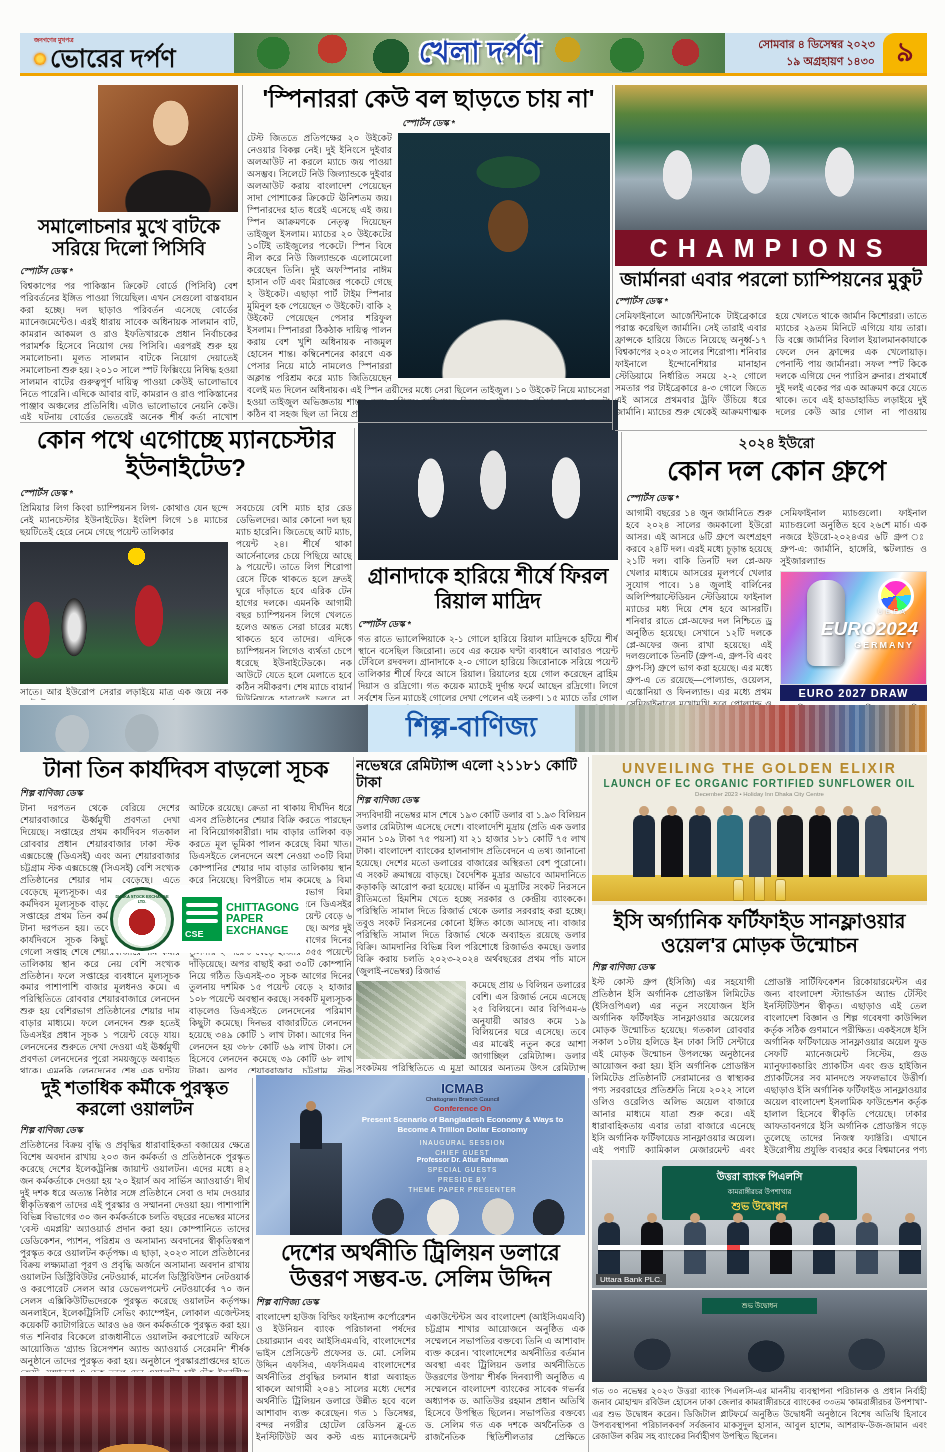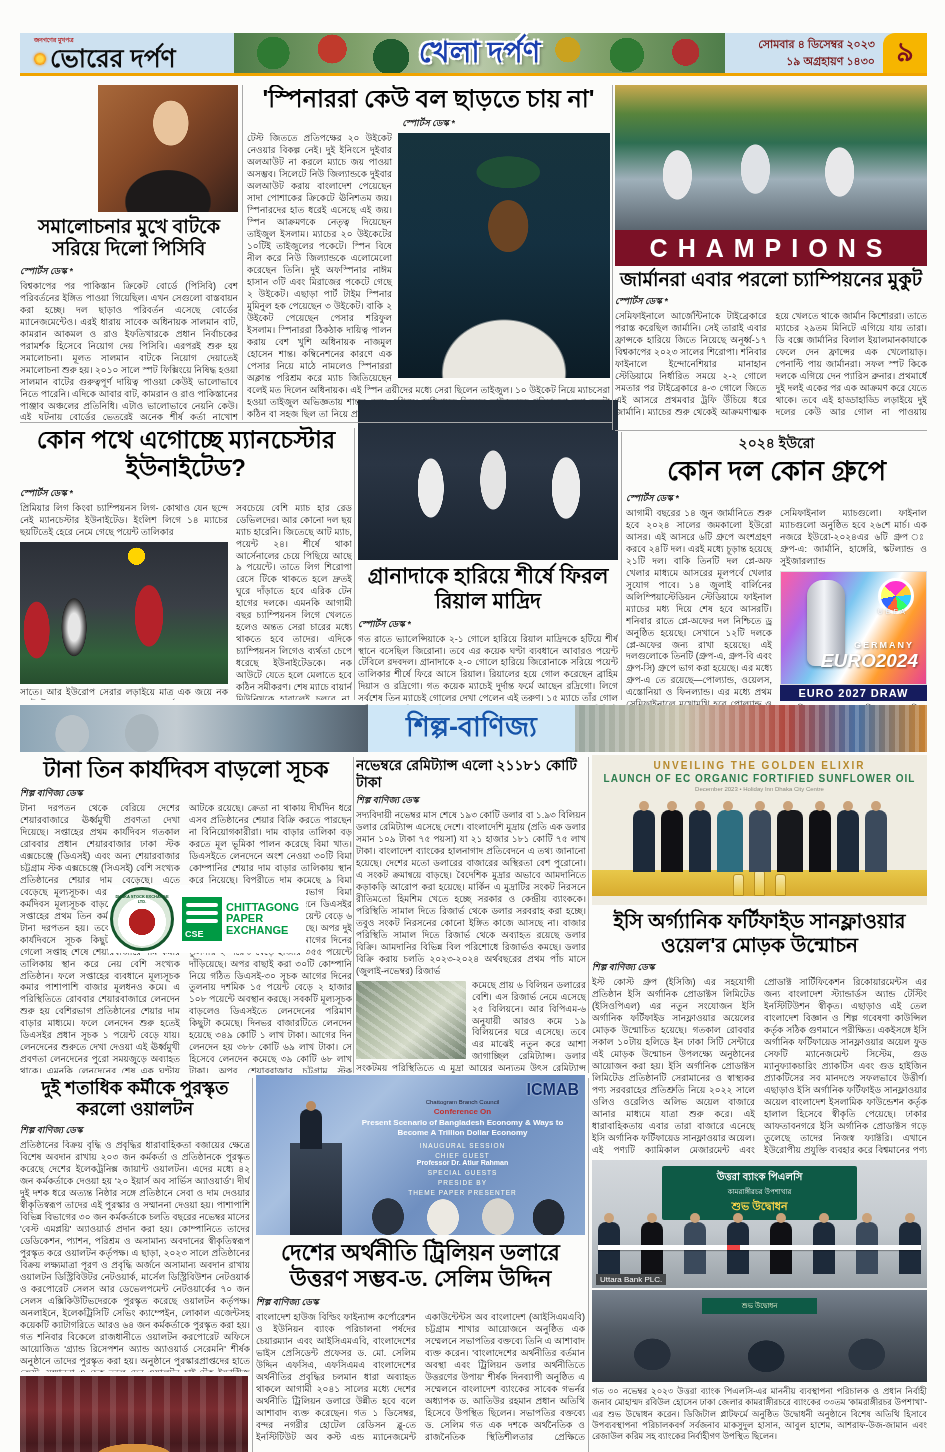--- a/index.html
+++ b/index.html
@@ -83,53 +83,53 @@
      linear-gradient(90deg,#9aa7a0 0%,#c9c3ae 30%,#b0483f 60%,#4a6fa0 80%,#c98130 100%);}
 
   
   .euro-logo{position:relative;height:112px;border:1px solid #ddd;
      background:linear-gradient(120deg,#ff5fa2 0%,#b06ae8 22%,#7cc6f0 42%,#ffffff 58%,#ff9d2e 74%,#e84393 100%);}
   .euro-trophy{position:absolute;left:26px;top:8px;width:38px;height:86px;border-radius:16px 16px 8px 8px;
      background:linear-gradient(90deg,#b9bcc4 0%,#f2f4f8 45%,#9da2ad 100%);box-shadow:0 2px 3px rgba(0,0,0,.3);}
   .euro-disc{position:absolute;right:12px;top:6px;width:30px;height:30px;border-radius:50%;
      background:conic-gradient(#f3c 0 12%,#fc3 12% 24%,#3cf 24% 36%,#3f6 36% 48%,#f63 48% 60%,#36f 60% 72%,#ff6 72% 86%,#f3c 86% 100%);
      border:3px solid #fff;}
-  .euro-word{position:absolute;right:8px;top:46px;font-weight:bold;font-style:italic;font-size:19px;color:#fff;text-shadow:1px 1px 2px rgba(0,0,0,.4);margin-top:32px;}
+  .euro-word{position:absolute;right:8px;top:46px;font-weight:bold;font-style:italic;font-size:19px;color:#fff;text-shadow:1px 1px 2px rgba(0,0,0,.4);}
   .euro-country{position:absolute;right:12px;top:68px;font-weight:bold;font-size:9px;color:#fff;letter-spacing:2px;text-shadow:1px 1px 2px rgba(0,0,0,.4);}
   .euro-uefa{position:absolute;right:18px;top:36px;font-size:7px;color:#fff;letter-spacing:3px;text-shadow:0 0 2px rgba(0,0,0,.5);}
   .euro-caption{background:#161c5e;color:#fff;font-weight:bold;font-size:11px;text-align:center;line-height:16px;height:16px;letter-spacing:1px;}
 
   
   .logos-overlay{position:absolute;display:flex;align-items:center;gap:8px;background:#fff;padding:2px;}
   .dse-logo{width:58px;height:58px;border-radius:50%;border:3px solid #14562c;position:relative;
      background:radial-gradient(circle at 50% 55%, #b32020 0 30%, #fff 31% 55%, #d9e8d9 56% 100%);}
   .dse-ring{position:absolute;left:0;right:0;top:4px;text-align:center;font-size:4px;color:#14562c;font-weight:bold;}
   .cse-logo{width:122px;height:50px;background:#fff;display:flex;align-items:center;gap:4px;}
   .cse-box{width:40px;height:44px;background:#009a44;position:relative;}
   .cse-wave{position:absolute;left:4px;right:4px;height:4px;background:#fff;border-radius:3px;}
   .cse-abbr{position:absolute;left:3px;bottom:2px;color:#fff;font-weight:bold;font-size:9px;}
   .cse-text{color:#009a44;font-weight:bold;font-size:11px;line-height:1.05;}
 
   
   .ph-sun{background:#efece1;}
-  .sun-line1{color:#b78a2e;font-weight:bold;font-size:10px;text-align:center;letter-spacing:2px;margin-top:5px;}
+  .sun-line1{color:#b78a2e;font-weight:bold;font-size:14px;text-align:center;letter-spacing:2px;margin-top:5px;}
   .sun-line2{color:#2e7d4f;font-weight:bold;font-size:10px;text-align:center;letter-spacing:1px;margin-top:2px;}
   .sun-line3{color:#8a8a80;font-size:6px;text-align:center;margin-top:2px;}
   .people-row{display:flex;justify-content:center;align-items:flex-end;gap:6px;margin-top:8px;height:72px;}
   .person{width:22px;height:62px;border-radius:8px 8px 0 0;position:relative;}
   .person::before{content:"";position:absolute;top:-9px;left:6px;width:10px;height:10px;border-radius:50%;background:#caa27a;}
   .p-navy{background:#1d2a3a;} .p-black{background:#101014;} .p-teal{background:#2e6e80;width:26px;}
   .p-saree{background:#17181c;width:26px;} .p-gray{background:#3b4a5c;}
   .sun-table{height:26px;margin-top:-2px;background:linear-gradient(180deg,#e8c84a,#d8ab2e);display:flex;justify-content:center;align-items:flex-end;gap:10px;}
   .bottle{width:9px;height:20px;background:linear-gradient(180deg,#f5e9b0,#e8c33c);border-radius:3px 3px 1px 1px;border:1px solid #b89020;}
 
   
   .ph-icmab{background:linear-gradient(135deg,#7f9fd0 0%,#a8c0e0 30%,#6f8fc0 60%,#8aa8d0 100%);}
   .icmab-text{position:absolute;left:90px;right:6px;top:6px;text-align:center;color:#fff;}
-  .icmab-org{font-weight:bold;font-size:16px;color:#14306e;text-shadow:0 0 2px #fff;text-align:right;}
+  .icmab-org{font-weight:bold;font-size:13px;color:#14306e;text-shadow:0 0 2px #fff;}
   .icmab-branch{font-size:6px;color:#223;}
   .icmab-conf{font-size:8px;color:#c03030;font-weight:bold;margin-top:2px;}
   .icmab-title{font-size:8px;font-weight:bold;color:#fff;margin-top:2px;line-height:1.3;}
   .icmab-small{font-size:6.5px;color:#ffe;margin-top:3px;letter-spacing:1px;}
   .icmab-name{font-size:7px;color:#fff;font-weight:bold;}
   .podium{position:absolute;left:34px;bottom:0;width:52px;height:92px;background:linear-gradient(180deg,#3a4656,#222a36);}
   .speaker{position:absolute;left:44px;bottom:86px;width:22px;height:40px;border-radius:8px 8px 0 0;background:#1a222e;}
   .speaker::before{content:"";position:absolute;top:-8px;left:6px;width:10px;height:10px;border-radius:50%;background:#b98a60;}
   .guests{position:absolute;right:10px;bottom:0;width:220px;height:46px;
      background:radial-gradient(ellipse 26px 30px at 15% 60%, #2a3340 60%, transparent 62%),

